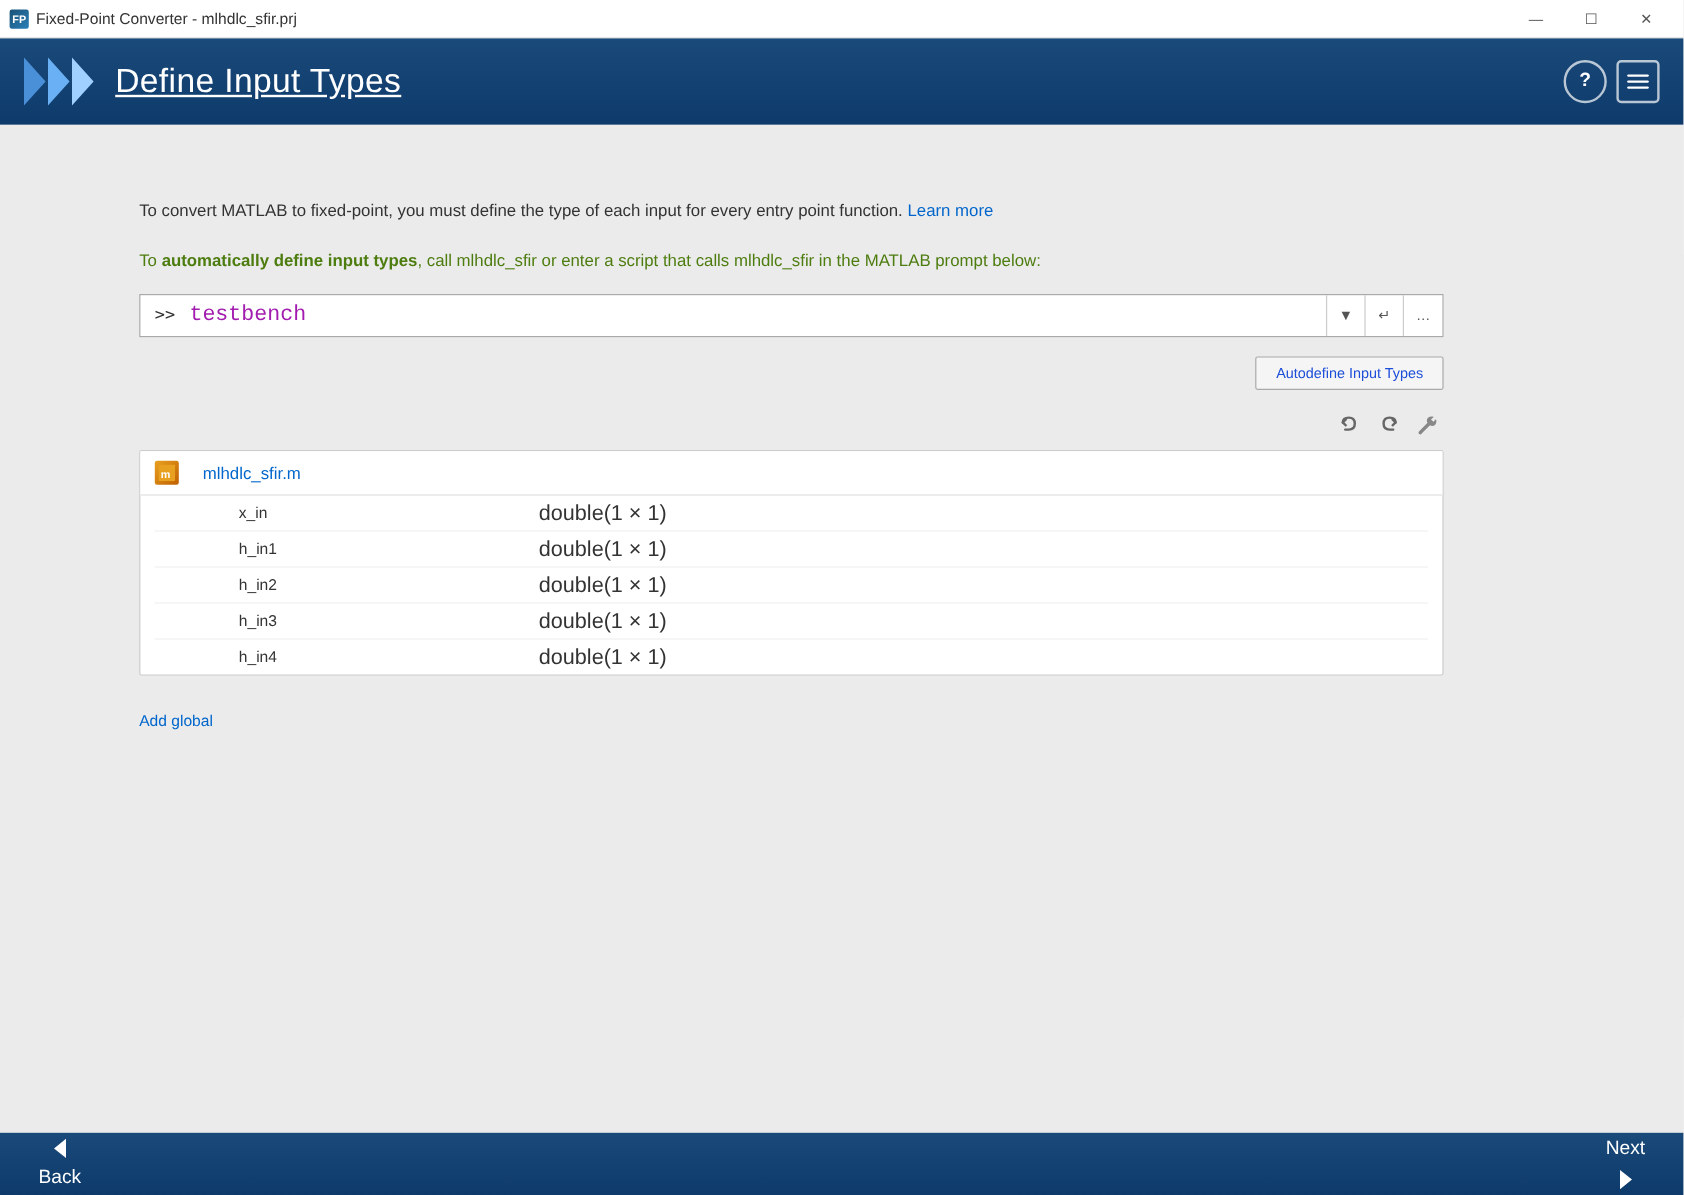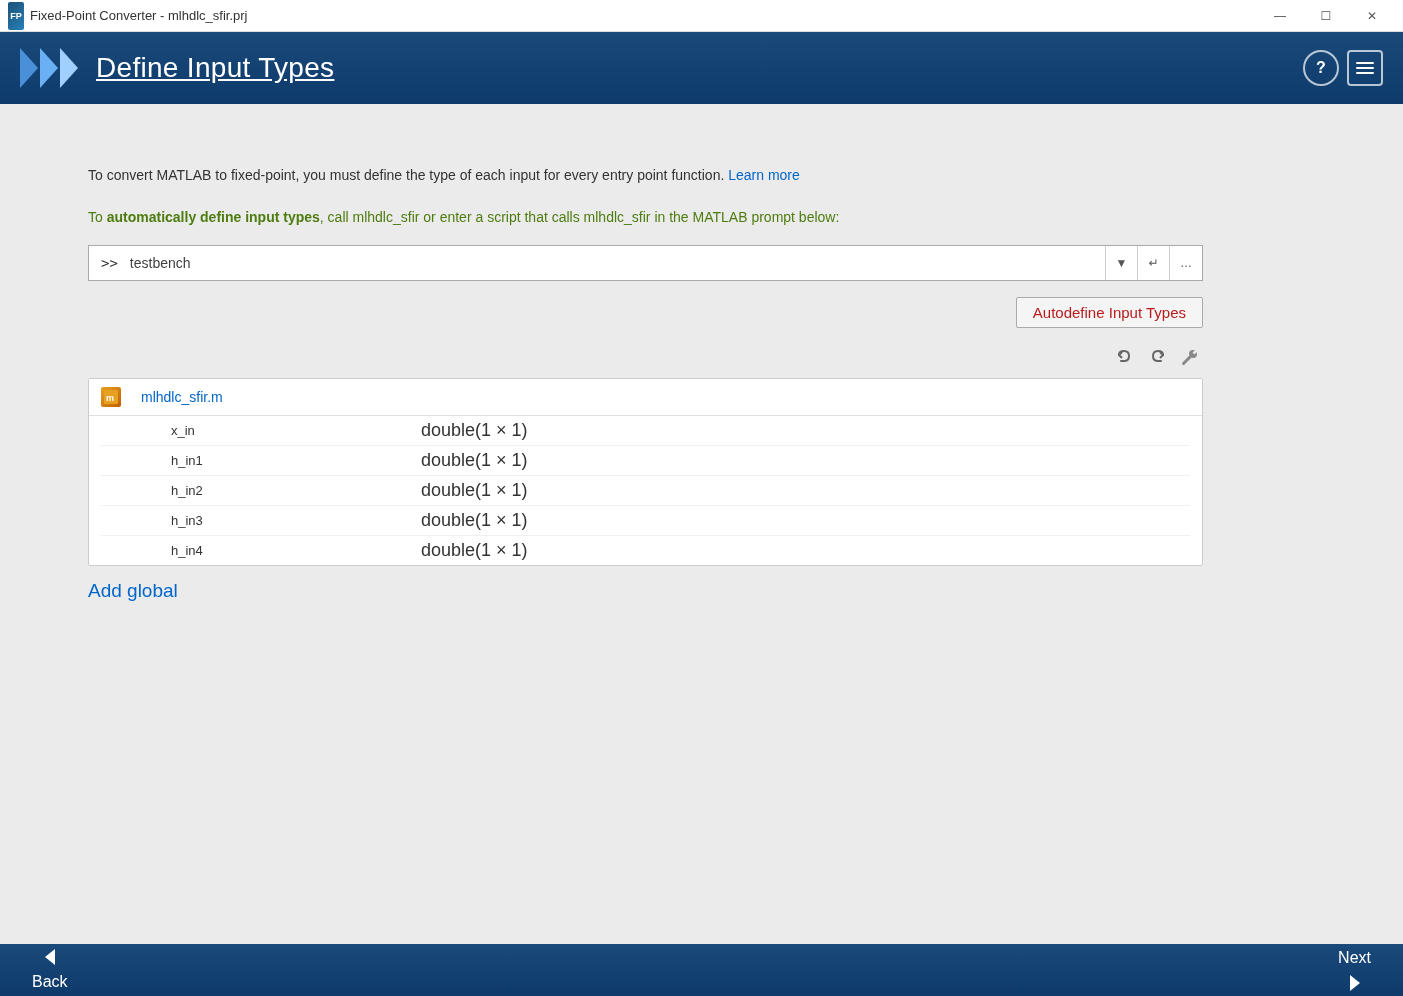--- a/index.html
+++ b/index.html
@@ -27,21 +27,21 @@
     }
     .title-bar-left {
       display: flex;
       align-items: center;
       gap: 6px;
       font-size: 13px;
       color: #333;
     }
     .title-bar-icon {
       width: 16px;
-      height: 28px;
+      height: 16px;
       background: linear-gradient(135deg, #1a5276, #2980b9);
       border-radius: 2px;
       display: flex;
       align-items: center;
       justify-content: center;
       font-size: 9px;
       color: white;
       font-weight: bold;
     }
     .title-bar-controls {
@@ -136,21 +136,21 @@
       width: 18px;
       height: 2px;
       background: white;
       border-radius: 1px;
     }
 
     
     .main-content {
       flex: 1;
       background: #ebebeb;
-      padding: 60px 200px 20px 88px;
+      padding: 60px 200px 20px 116px;
       overflow-y: auto;
     }
 
     .description-text {
       font-size: 14px;
       color: #333;
       line-height: 1.6;
       margin-bottom: 20px;
     }
     .description-text a {
@@ -178,23 +178,23 @@
       padding: 0 12px;
       color: #333;
       font-family: monospace;
       font-size: 14px;
       white-space: nowrap;
     }
     .prompt-input {
       flex: 1;
       border: none;
       outline: none;
-      font-family: Liberation Sans, sans-serif;
-      font-size: 14px;
-      color: #404040;
+      font-family: Liberation Mono, monospace;
+      font-size: 18px;
+      color: #a21caf;
       background: transparent;
       height: 100%;
     }
     .prompt-controls {
       display: flex;
       align-items: center;
       border-left: 1px solid #ccc;
       height: 100%;
     }
     .prompt-btn {
@@ -216,22 +216,22 @@
     .autodefine-row {
       display: flex;
       justify-content: flex-end;
       margin-bottom: 16px;
     }
     .autodefine-btn {
       padding: 6px 16px;
       background: #f5f5f5;
       border: 1px solid #aaa;
       cursor: pointer;
-      font-size: 15px;
-      color: #b91c1c;
+      font-size: 12px;
+      color: #1d4ed8;
       border-radius: 2px;
     }
 
     
     .toolbar-row {
       display: flex;
       justify-content: flex-end;
       align-items: center;
       gap: 4px;
       margin-bottom: 6px;
@@ -303,25 +303,25 @@
       font-size: 18px;
       color: #333;
     }
     .param-rows-container {
       padding: 0 12px;
     }
 
     
     .add-global-link {
       color: #0066cc;
-      font-size: 19px;
+      font-size: 13px;
       cursor: pointer;
       text-decoration: none;
       display: inline-block;
-      margin-top: 4px;
+      margin-top: 20px;
     }
 
     
     .bottom-nav {
       background: linear-gradient(180deg, #1a4a7a 0%, #0d3a6b 100%);
       height: 52px;
       display: flex;
       align-items: center;
       justify-content: space-between;
       padding: 0 20px;

